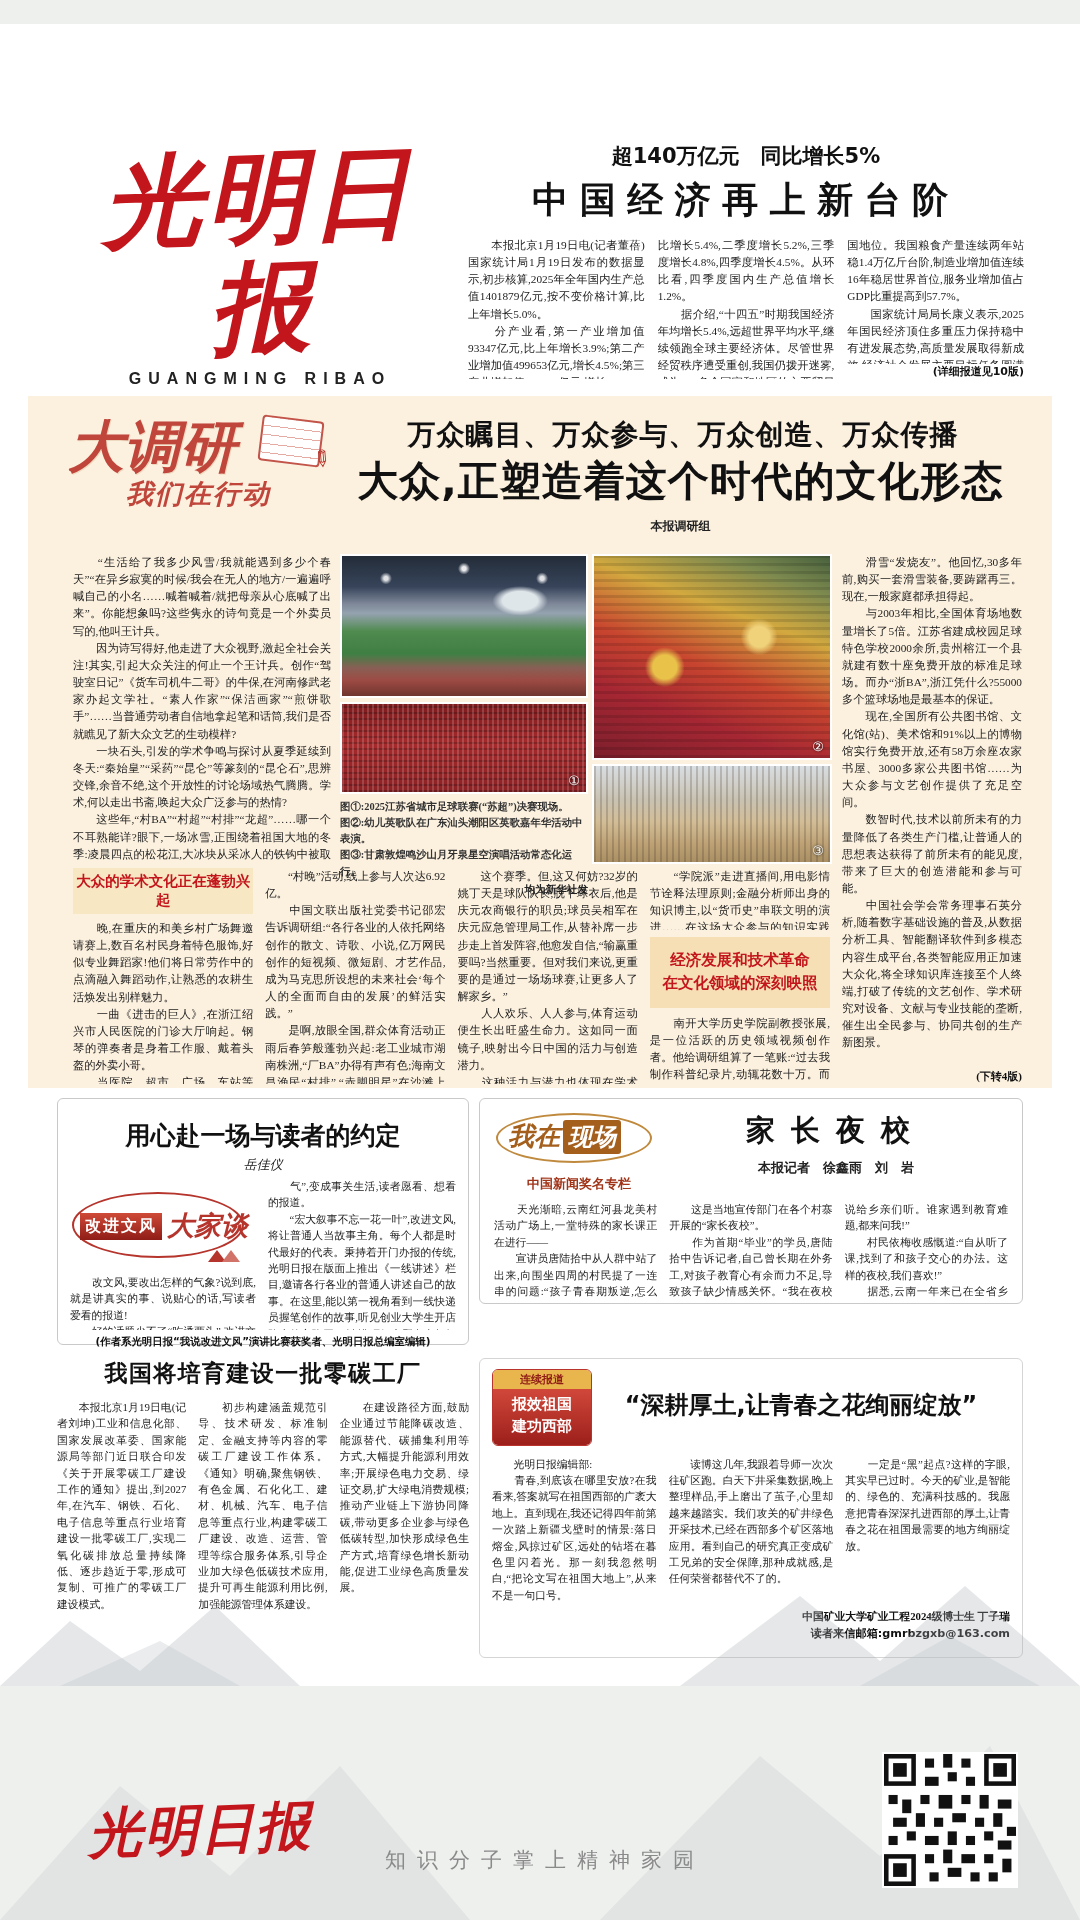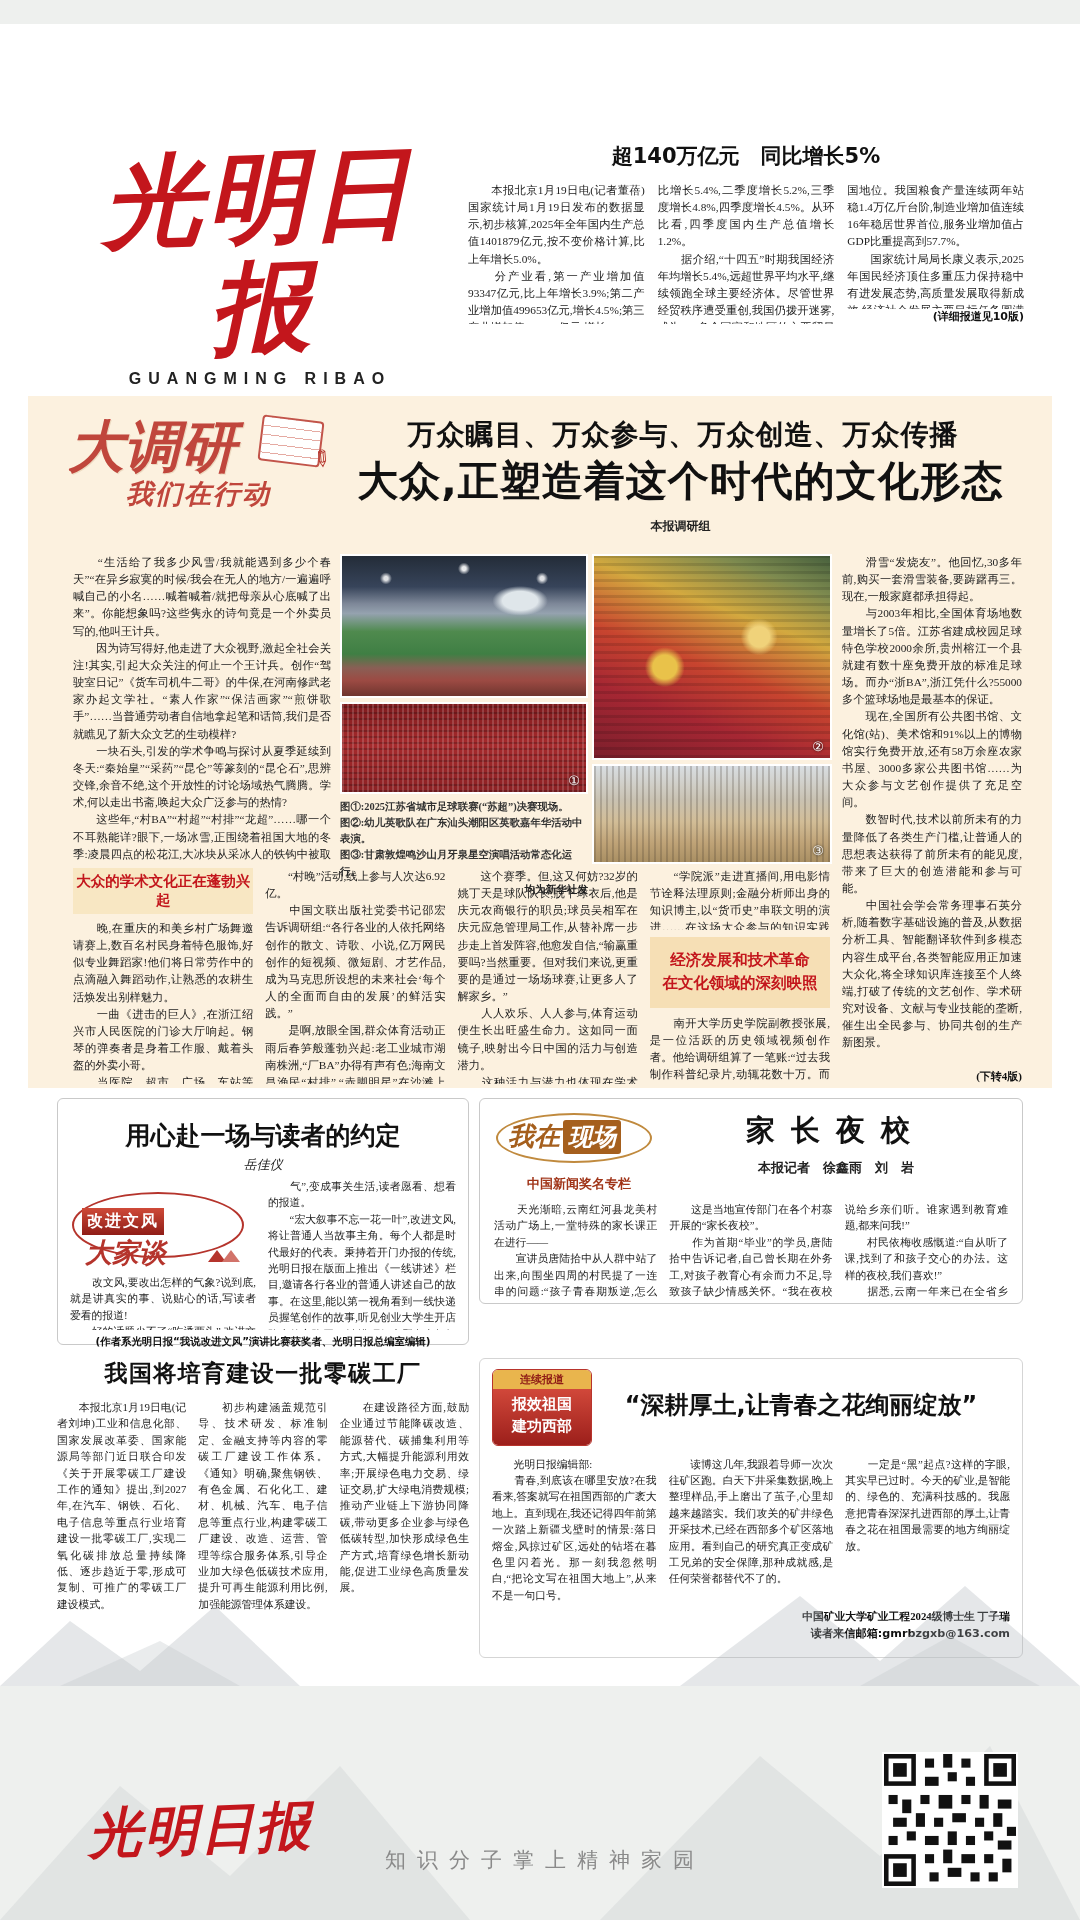--- a/index.html
+++ b/index.html
@@ -70,21 +70,21 @@
   .turn-note{font-weight:700;font-size:11px;text-align:right;color:#111;}
   
   .boxed{position:absolute;background:#fff;border:1px solid #c9c9c9;border-radius:6px;box-sizing:border-box;}
   .sec-head{text-align:center;font-size:25px;}
   .sec-byline{text-align:center;font-size:13px;font-style:italic;color:#222;margin-top:4px;}
   .author-note{font-weight:700;font-size:10.4px;text-align:center;color:#111;margin-top:5px;
                font-family:"DejaVu Sans","Liberation Sans",sans-serif;}
   
   .gwf{position:relative;height:86px;margin:4px 0 6px 0;}
   .gwf-ring{position:absolute;left:2px;top:10px;width:168px;height:62px;border:2px solid #b5342c;border-radius:50%;}
-  .gwf-inner{position:absolute;left:10px;top:26px;display:flex;align-items:center;flex-direction:column;}
+  .gwf-inner{position:absolute;left:10px;top:26px;display:flex;align-items:center;}
   .gwf-box{background:linear-gradient(180deg,#cf4a38,#8f1d17);color:#fff;font-weight:700;
            font-size:16px;padding:3px 5px;letter-spacing:2px;font-family:"DejaVu Sans",sans-serif;}
   .gwf-script{color:#b5342c;font-size:27px;font-weight:900;font-style:italic;margin-left:5px;
               font-family:"DejaVu Serif",serif;}
   .tri{position:absolute;width:0;height:0;border-left:9px solid transparent;border-right:9px solid transparent;
        border-bottom:12px solid #b5342c;bottom:6px;right:30px;}
   .tri2{right:16px;border-bottom-color:#d2736a;bottom:6px;}
   
   .scn{position:relative;height:56px;}
   .scn-ring{position:absolute;left:2px;top:4px;width:152px;height:46px;border:2px solid #c08a3e;border-radius:50%;}
@@ -120,20 +120,21 @@
 
     <div class="abs" style="left:58px;top:118px;width:404px;">
       <div class="logo">光明日报</div>
       <div class="pinyin" style="margin-top:8px;">GUANGMING RIBAO</div>
       <div class="datebar" style="margin-top:8px;">2026年1月20日　星期二　农历乙巳年十二月初二　今日16版</div>
       <div class="publine" style="margin-top:9px;">光明网网址:http://www.gmw.cn　国内统一连续出版物号 CN 11-0026　代号1-16　第27748号</div>
     </div>
 
     <div class="abs" style="left:468px;top:118px;width:556px;">
       <div class="hl eco-kicker">超140万亿元　同比增长5%</div>
+      <div class="hl eco-head">中国经济再上新台阶</div>
       <div class="cols" style="margin-top:12px;height:142px;">
         <div class="bt">　　本报北京1月19日电(记者董蓓)国家统计局1月19日发布的数据显示,初步核算,2025年全年国内生产总值1401879亿元,按不变价格计算,比上年增长5.0%。
 　　分产业看,第一产业增加值93347亿元,比上年增长3.9%;第二产业增加值499653亿元,增长4.5%;第三产业增加值808879亿元,增长5.4%。
 　　分季度看,一季度国内生产总值同</div>
         <div class="bt">比增长5.4%,二季度增长5.2%,三季度增长4.8%,四季度增长4.5%。从环比看,四季度国内生产总值增长1.2%。
 　　据介绍,“十四五”时期我国经济年均增长5.4%,远超世界平均水平,继续领跑全球主要经济体。尽管世界经贸秩序遭受重创,我国仍拨开迷雾,成为150多个国家和地区的主要贸易伙伴,2025年货物贸易进出口总值首破45万亿元关口,有望继续保持全球货物贸易第一大</div>
         <div style="display:flex;flex-direction:column;">
           <div class="bt" style="flex:1;">国地位。我国粮食产量连续两年站稳1.4万亿斤台阶,制造业增加值连续16年稳居世界首位,服务业增加值占GDP比重提高到57.7%。
 　　国家统计局局长康义表示,2025年国民经济顶住多重压力保持稳中有进发展态势,高质量发展取得新成效,经济社会发展主要目标任务圆满实现,“十四五”胜利收官。</div>
           <div class="see-note">(详细报道见10版)</div>

